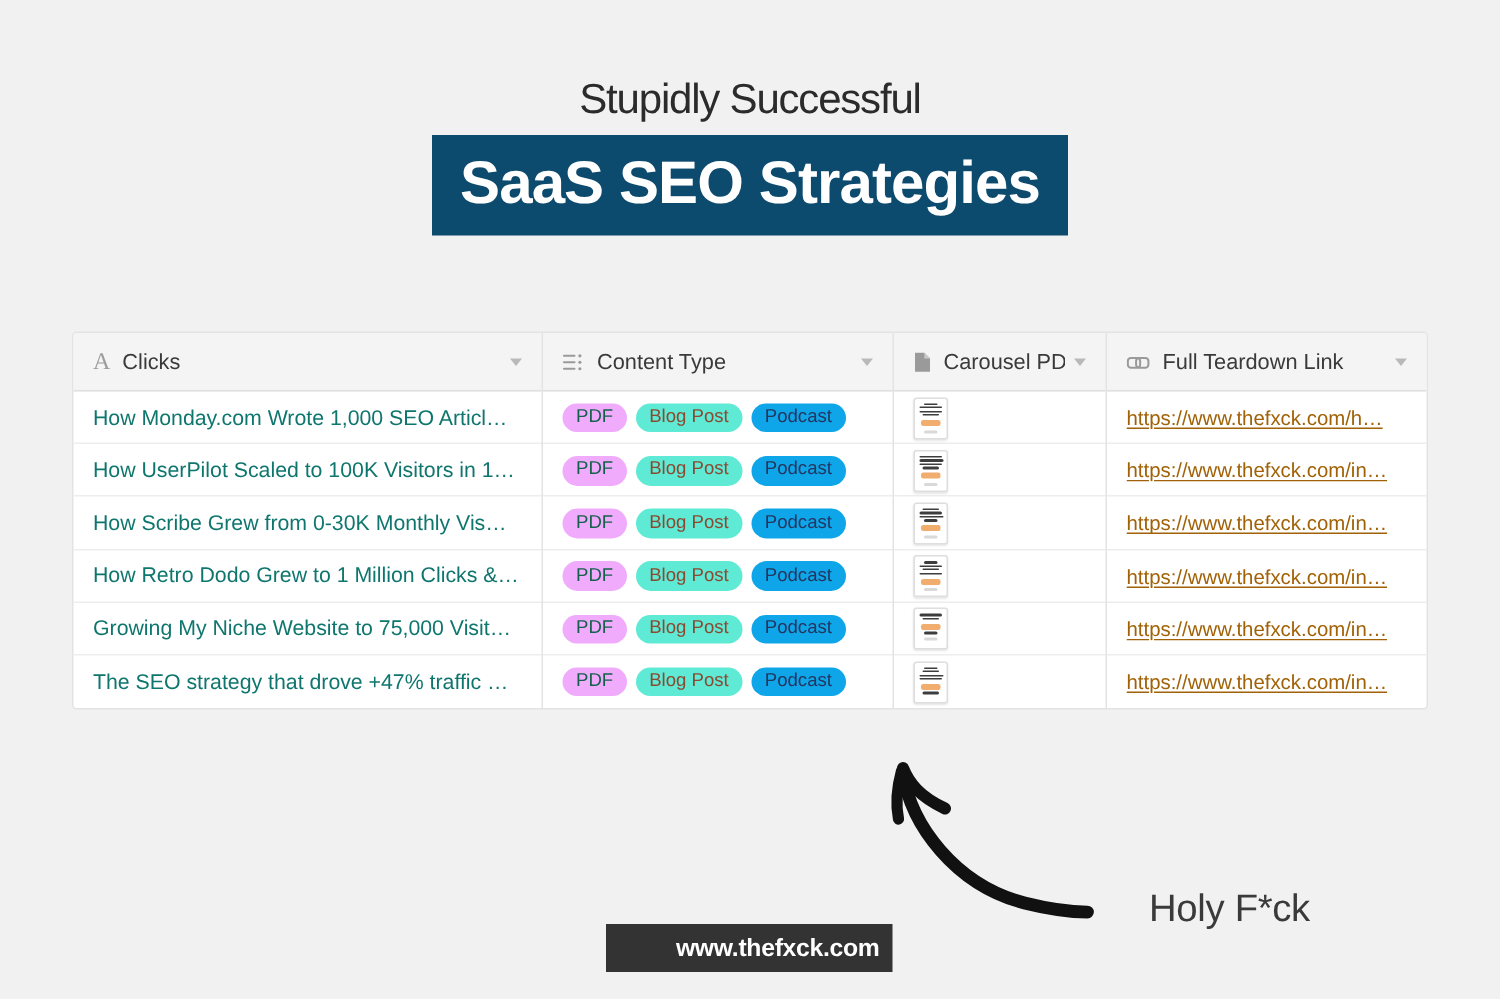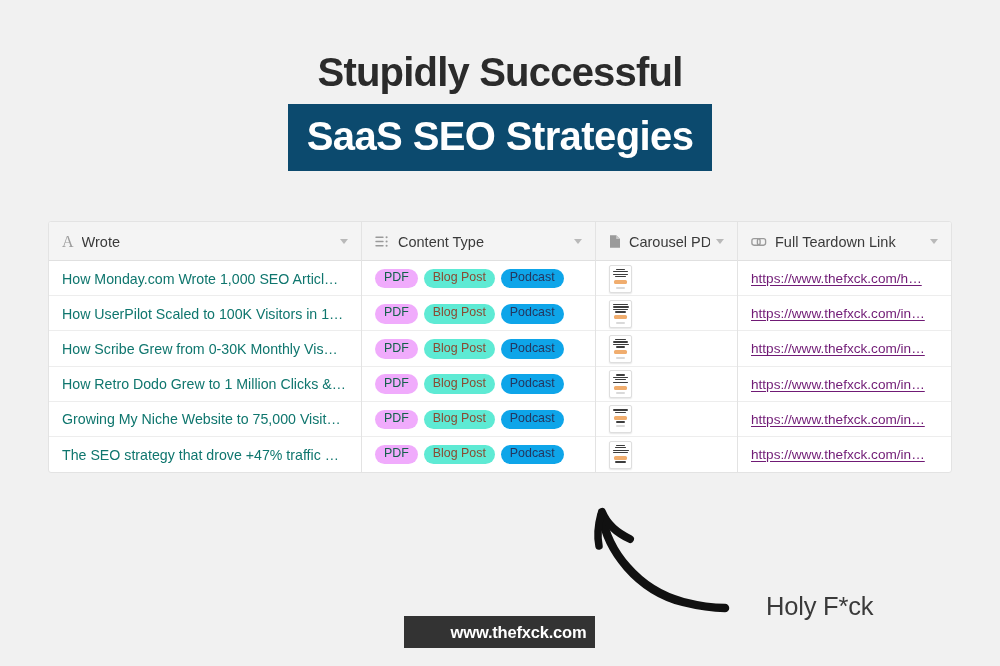--- a/index.html
+++ b/index.html
@@ -19,22 +19,22 @@
 
   
   .headline {
     position: absolute;
     top: 50px;
     left: 0;
     width: 1000px;
     text-align: center;
   }
   .headline-line1 {
-    font-size: 40px;
-    font-weight: bold;
+    font-size: 28px;
+    font-weight: normal;
     color: #2b2b2b;
     letter-spacing: -0.8px;
     line-height: 1.12;
     display: block;
     text-align: center;
   }
   .headline-hl-wrap {
     display: block;
     margin-top: 9px;
   }
@@ -175,21 +175,21 @@
   .thumb .band2 {
     height: 2px;
     width: 60%;
     margin: 1.4px auto 0 auto;
     background: #d9d9d9;
     border-radius: 1px;
   }
 
   .link-text {
     font-size: 13.6px;
-    color: #701a75;
+    color: #a16207;
     text-decoration: underline;
     text-underline-offset: 2px;
     white-space: nowrap;
     overflow: hidden;
   }
 
   
   .arrow {
     position: absolute;
     left: 585px;
@@ -236,21 +236,21 @@
 </div>
 
 <div class="table-wrap">
 
   <div class="trow thead">
 
     <div class="tcell c-title">
       <span class="hdr-icon">
           <span class="hdr-A">A</span>
         </span>
-      <span class="hdr-label">Wrote</span>
+      <span class="hdr-label">Clicks</span>
       <span class="caret"></span>
     </div>
 
     <div class="tcell c-type">
       <span class="hdr-icon">
         <svg width="15" height="13" viewBox="0 0 15 13" fill="none">
           <path d="M1 2.2h7M1 6.5h7M1 10.8h7" stroke="#9a9a9a" stroke-width="1.4" stroke-linecap="round"></path>
           <circle cx="11.6" cy="2.2" r="1.05" fill="#9a9a9a"></circle>
           <circle cx="11.6" cy="6.5" r="1.05" fill="#9a9a9a"></circle>
           <circle cx="11.6" cy="10.8" r="1.05" fill="#9a9a9a"></circle>

